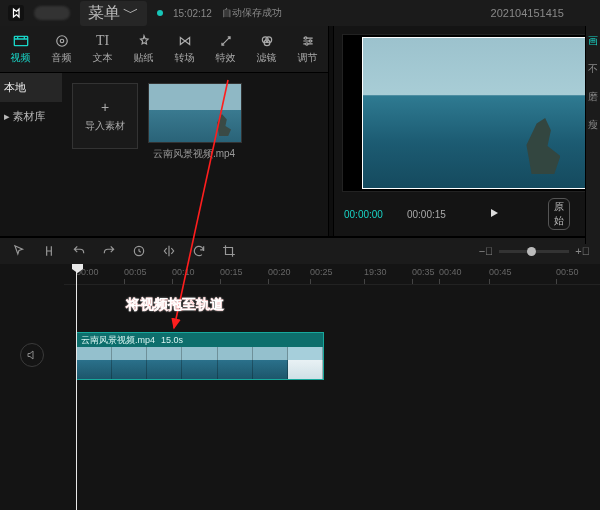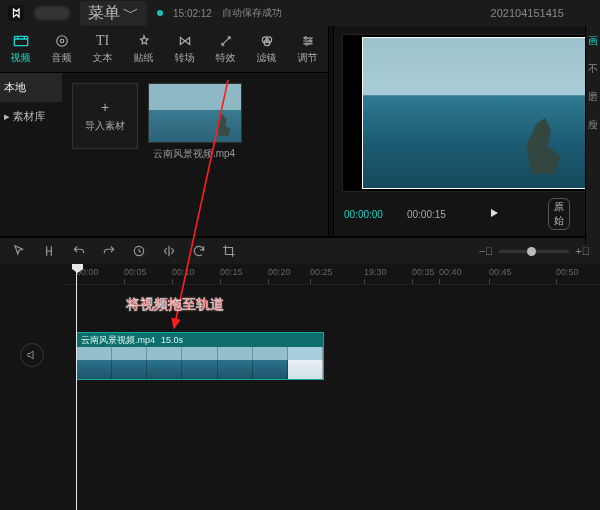--- a/index.html
+++ b/index.html
@@ -61,21 +61,21 @@
   .track-head{width:64px;height:100%;display:flex;align-items:center;justify-content:center;background:#141414}
   .mute{width:22px;height:22px;border:1px solid #3a3a3a;border-radius:50%;display:flex;align-items:center;justify-content:center;color:#888;font-size:10px;cursor:pointer}
   .track-content{flex:1;height:100%;position:relative}
   .gap-row{height:46px}
   .clip{position:absolute;left:12px;top:2px;width:246px;height:46px;background:#0f3f44;border:1px solid #17a89c;overflow:hidden}
   .clip-header{height:14px;background:#0d6e6c;color:#d8f5f2;font-size:9px;padding:0 4px;display:flex;align-items:center;gap:6px}
   .clip-frames{display:flex;height:32px}
   .clip-frames div{flex:1;background:linear-gradient(#94c0cd 0%,#94c0cd 42%,#2a708a 42%,#1d566b 100%);border-right:1px solid rgba(0,0,0,.25)}
   .clip-frames div:last-child{background:linear-gradient(#a6cfdb 0%,#a6cfdb 42%,#e8f1f4 42%,#cfe0e6 100%)}
 
-  .annot{position:absolute;left:126px;top:296px;font-size:14px;font-weight:normal;color:#ff1e1e;-webkit-text-stroke:0.4px #fff;text-shadow:0 0 2px #fff;z-index:20;pointer-events:none}
+  .annot{position:absolute;left:126px;top:296px;font-size:14px;font-weight:bold;color:#ff1e1e;-webkit-text-stroke:0.4px #fff;text-shadow:0 0 2px #fff;z-index:20;pointer-events:none}
   svg.arrow{position:absolute;left:0;top:0;pointer-events:none;z-index:19}
 </style>
 </head>
 <body>
 
 <div class="titlebar">
   <div class="logo">
     <svg viewBox="0 0 24 24" fill="none" stroke="#fff" stroke-width="2.5">
         <path d="M7 4v16l6-5 5 5V4l-5 5z"></path>
       </svg>

